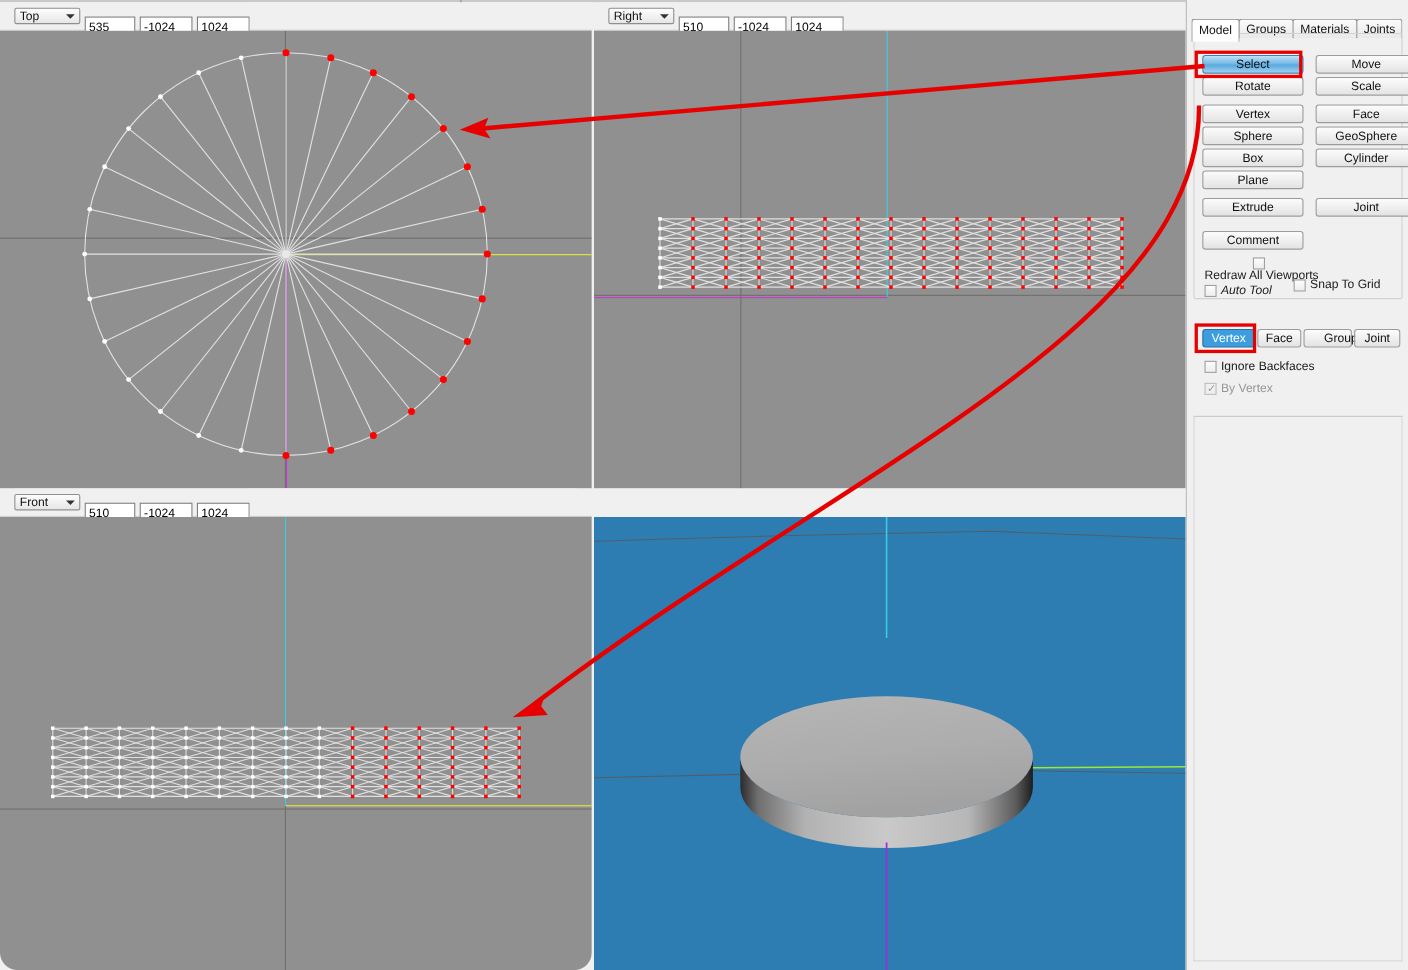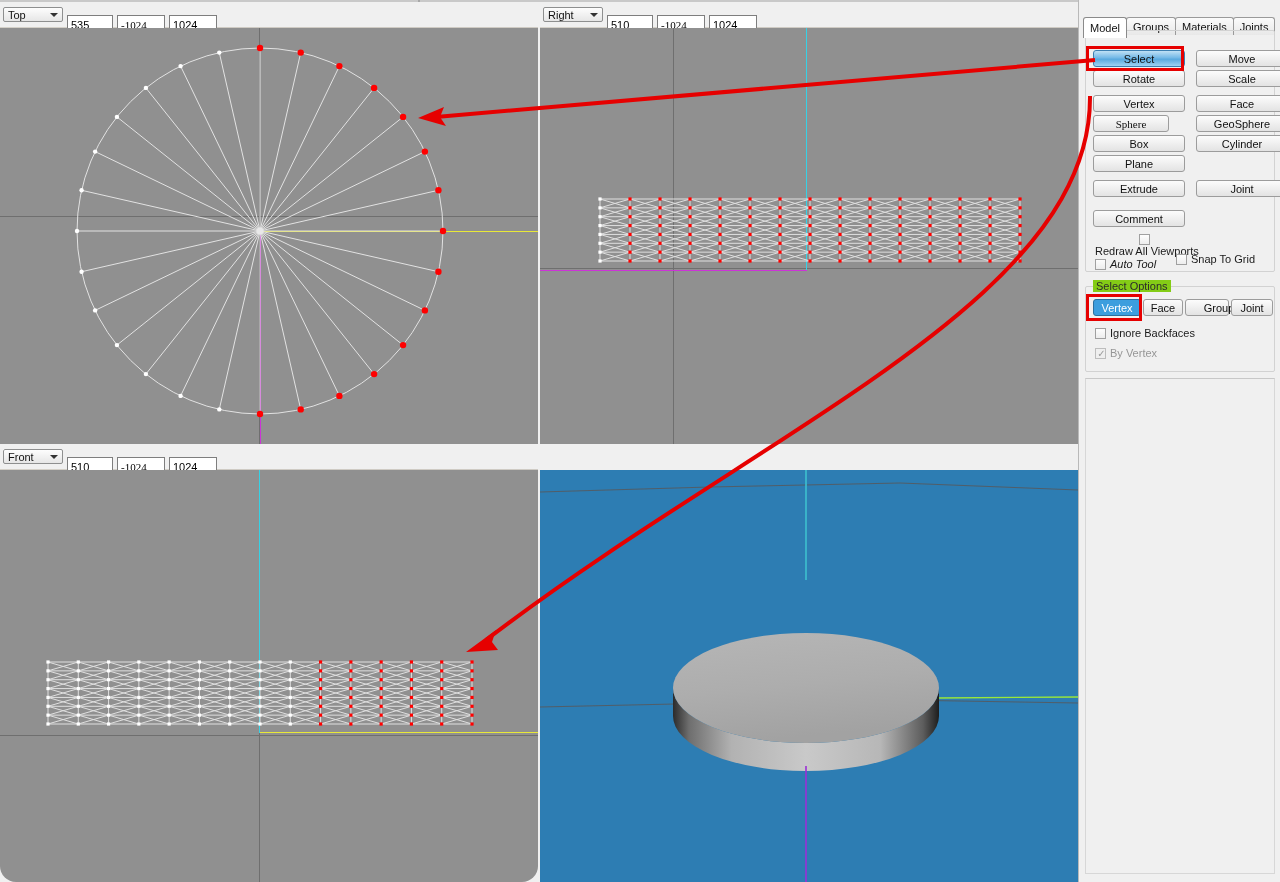--- a/index.html
+++ b/index.html
@@ -16,42 +16,42 @@
   .quad{position:absolute;overflow:hidden;}
   .vp-bar{
     position:absolute;left:0;top:0;height:26px;width:100%;
     background:#f0f0f0;
     display:flex;align-items:center;
     box-sizing:border-box;
     border-bottom:1px solid #d4d0c8;
   }
   .vp-bar .spacer{flex:1 1 auto;height:100%;background:#f0f0f0;border-bottom:1px solid #cfcbc4;}
   .combo{
-    position:relative;width:60px;height:15px;margin-left:3px;
+    position:relative;width:60px;height:15px;margin-left:13px;
     background:linear-gradient(#fdfdfd,#e6e6e6);
     border:1px solid #8e8f8f;border-radius:2px;
     display:flex;align-items:center;box-sizing:border-box;
     font-size:11px;color:#111;
   }
   .combo .cb-txt{padding-left:4px;flex:1 1 auto;}
   .combo .cb-arrow{
     width:16px;height:100%;display:flex;align-items:center;justify-content:center;
   }
   .combo .cb-arrow i{
     display:block;width:0;height:0;
     border-left:4px solid transparent;border-right:4px solid transparent;
     border-top:4px solid #333;
   }
   .numfld{
     height:19px;margin-left:4px;background:#fff;
     border:1px solid #7e7e7e;box-sizing:border-box;
     display:flex;align-items:center;padding-left:3px;
     font-size:11px;color:#000;margin-top:20px;
   }
-  .nf1{width:46px;} .nf2{width:48px;font-family:Liberation Serif, serif;} .nf3{width:48px;}
+  .nf1{width:46px;} .nf2{width:48px;} .nf3{width:48px;}
 
   .vp-canvas{position:absolute;left:0;top:26px;right:0;bottom:0;background:#909090;overflow:hidden;}
   .vp-canvas.solid3d{background:#2d7db3;}
 
   
   .gridline{position:absolute;background:#6f6f6f;}
   .axis-y-cyan{position:absolute;width:1px;background:#35d2e6;}
   .axis-y-mag{position:absolute;width:1px;background:#cc34d6;}
   .axis-x-yel{position:absolute;height:1px;background:#e8e838;}
 
@@ -992,21 +992,21 @@
     <div class="groupbox" style="left:6px;top:30px;width:190px;height:242px;">
       <span class="gb-title">Tools</span>
     </div>
 
     <div class="btn sel" style="left:14px;top:50px;width:92px;">Select</div>
     <div class="btn" style="left:117px;top:50px;width:92px;">Move</div>
     <div class="btn" style="left:14px;top:70px;width:92px;">Rotate</div>
     <div class="btn" style="left:117px;top:70px;width:92px;">Scale</div>
     <div class="btn" style="left:14px;top:95px;width:92px;">Vertex</div>
     <div class="btn" style="left:117px;top:95px;width:92px;">Face</div>
-    <div class="btn" style="left:14px;top:115px;width:76px;font-family:Liberation Serif, serif;">Sphere</div>
+    <div class="btn" style="left:14px;top:115px;width:92px;">Sphere</div>
     <div class="btn" style="left:117px;top:115px;width:92px;">GeoSphere</div>
     <div class="btn" style="left:14px;top:135px;width:92px;">Box</div>
     <div class="btn" style="left:117px;top:135px;width:92px;">Cylinder</div>
     <div class="btn" style="left:14px;top:155px;width:92px;">Plane</div>
     <div class="btn" style="left:14px;top:180px;width:92px;">Extrude</div>
     <div class="btn" style="left:117px;top:180px;width:92px;">Joint</div>
     <div class="btn" style="left:14px;top:210px;width:92px;">Comment</div>
 
     <div class="chk" style="left:16px;top:234px;flex-direction:column;">
       <span class="box"></span>
@@ -1014,23 +1014,20 @@
     </div>
     <div class="chk" style="left:16px;top:258px;font-style:italic;">
       <span class="box"></span>
       <span>Auto Tool</span>
     </div>
     <div class="chk" style="left:97px;top:253px;">
       <span class="box"></span>
       <span>Snap To Grid</span>
     </div>
 
-    <div class="groupbox" style="left:6px;top:286px;width:190px;height:86px;">
-      <span class="gb-title">Select Options</span>
-    </div>
 
     <div class="btn smallsel" style="left:14px;top:299px;width:48px;">Vertex</div>
     <div class="btn" style="left:64px;top:299px;width:40px;">Face</div>
     <div class="btn" style="left:106px;top:299px;width:44px;padding-left:24px;">Group</div>
     <div class="btn" style="left:152px;top:299px;width:42px;">Joint</div>
 
     <div class="chk" style="left:16px;top:327px;">
       <span class="box"></span>
       <span>Ignore Backfaces</span>
     </div>

